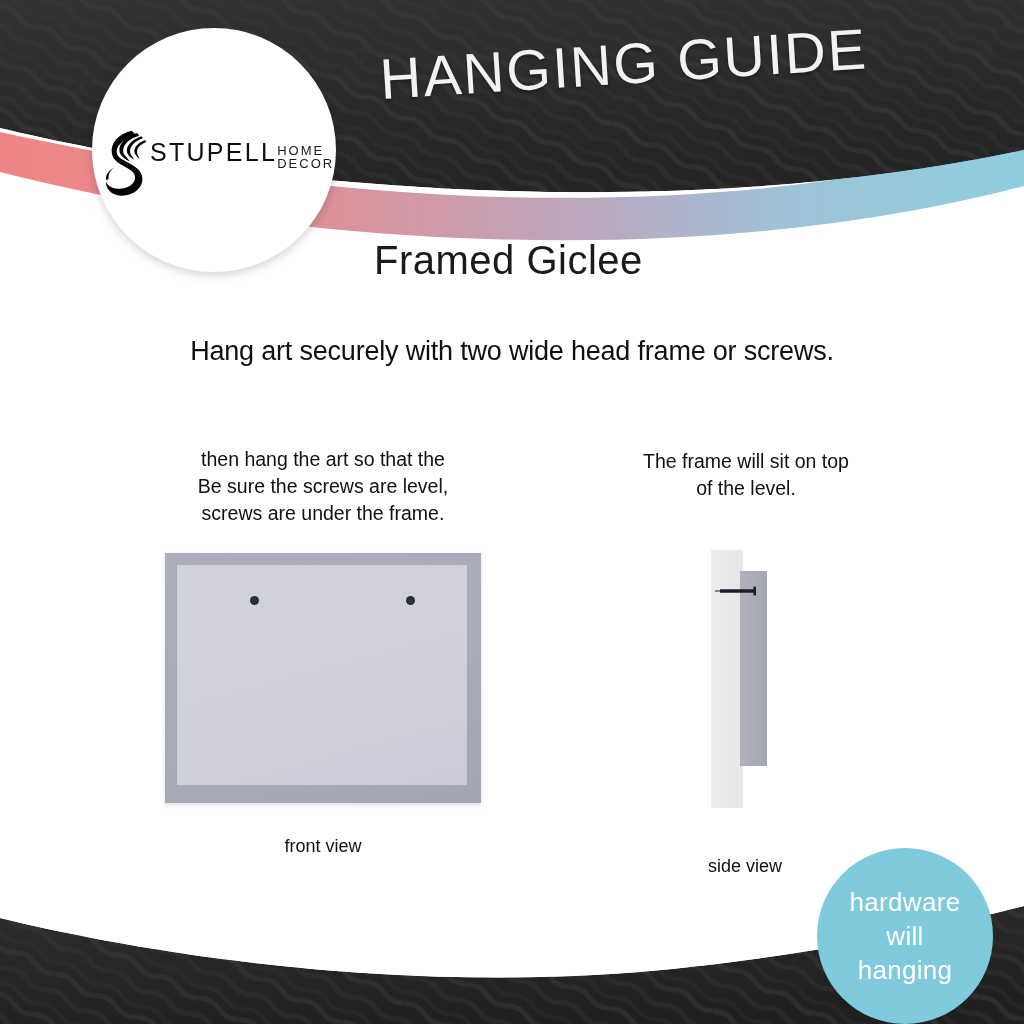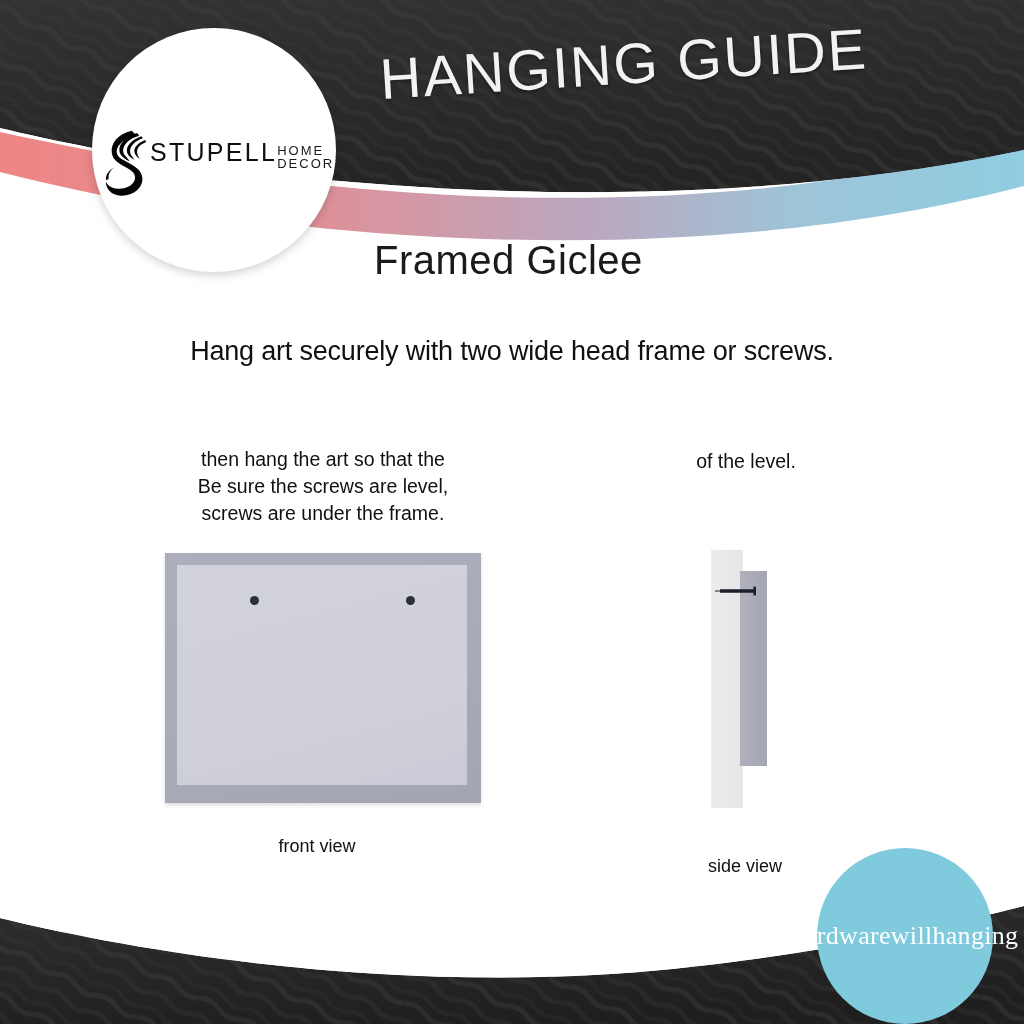--- a/index.html
+++ b/index.html
@@ -200,38 +200,37 @@
 
   
   .view-label {
     position: absolute;
     font-size: 18px;
     color: #101010;
     text-align: center;
     z()
     z-index: 5;
   }
-  .view-label.front { left: 159px; top: 836px; width: 316px; }
+  .view-label.front { left: 165px; top: 836px; width: 316px; }
   .view-label.side  { left: 660px; top: 856px; width: 170px; }
 
   
   .hf-badge {
     position: absolute;
     left: 817px;
     top: 848px;
     width: 176px;
     height: 176px;
     border-radius: 50%;
     background: #80cade;
     display: flex;
-    flex-direction: row;
+    flex-direction: column;
     align-items: center;
     justify-content: center;
     z-index: 7;
-    font-family: Liberation Serif, serif;
   }
   .hf-line {
     color: #ffffff;
     font-size: 26px;
     font-weight: 300;
     line-height: 34px;
     letter-spacing: 0.3px;
     text-align: center;
   }
 </style>
@@ -302,20 +301,21 @@
 
   <div class="main-instruction">Hang art securely with two wide head frame or screws.</div>
 
   <div class="caption caption-left">
     <div>then hang the art so that the</div>
     <div>Be sure the screws are level,</div>
     <div>screws are under the frame.</div>
   </div>
 
   <div class="caption caption-right">
+    <div>The frame will sit on top</div>
     <div>of the level.</div>
   </div>
 
   <div class="frame-front">
     <div class="frame-front-inner">
       <div class="screw-dot left"></div>
       <div class="screw-dot right"></div>
     </div>
   </div>
 

